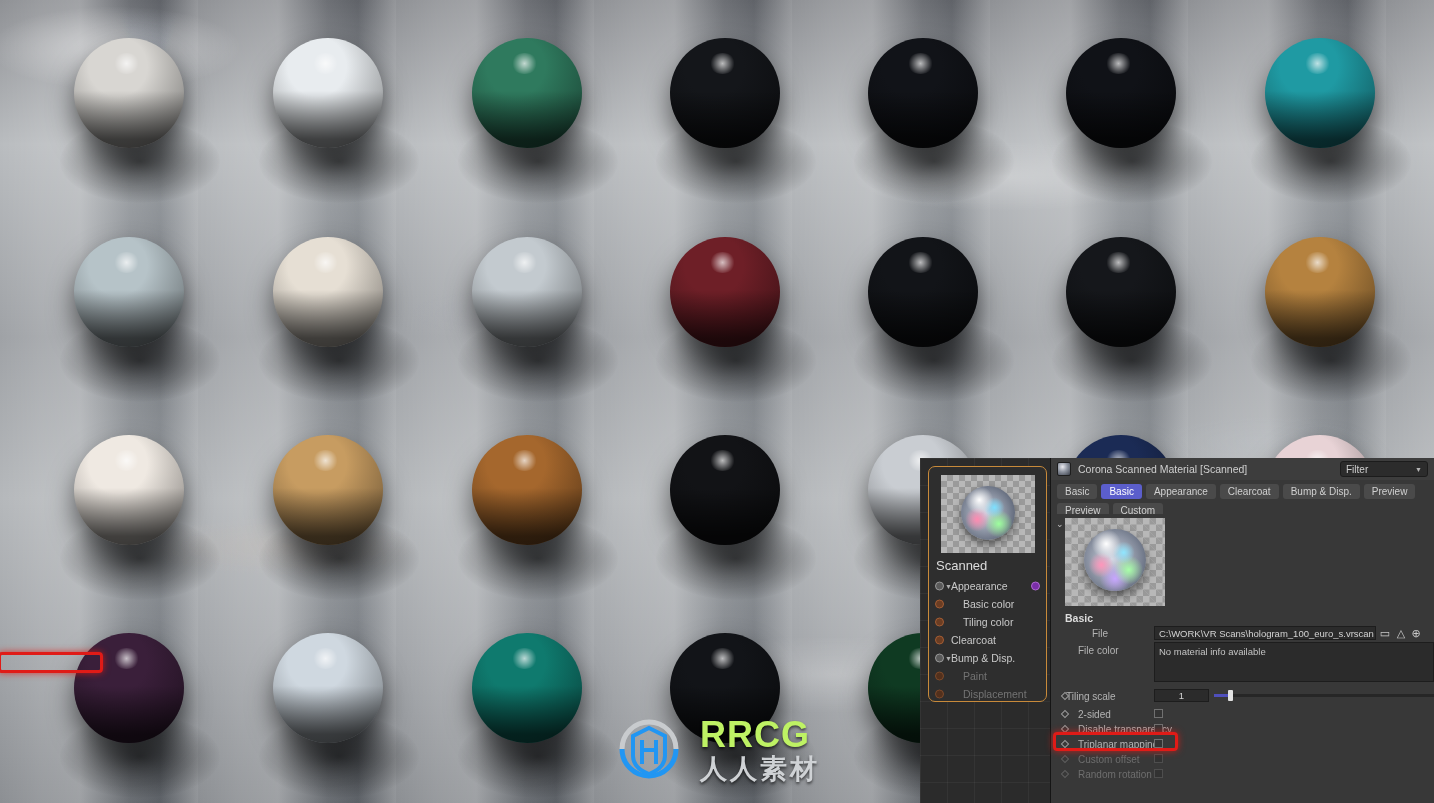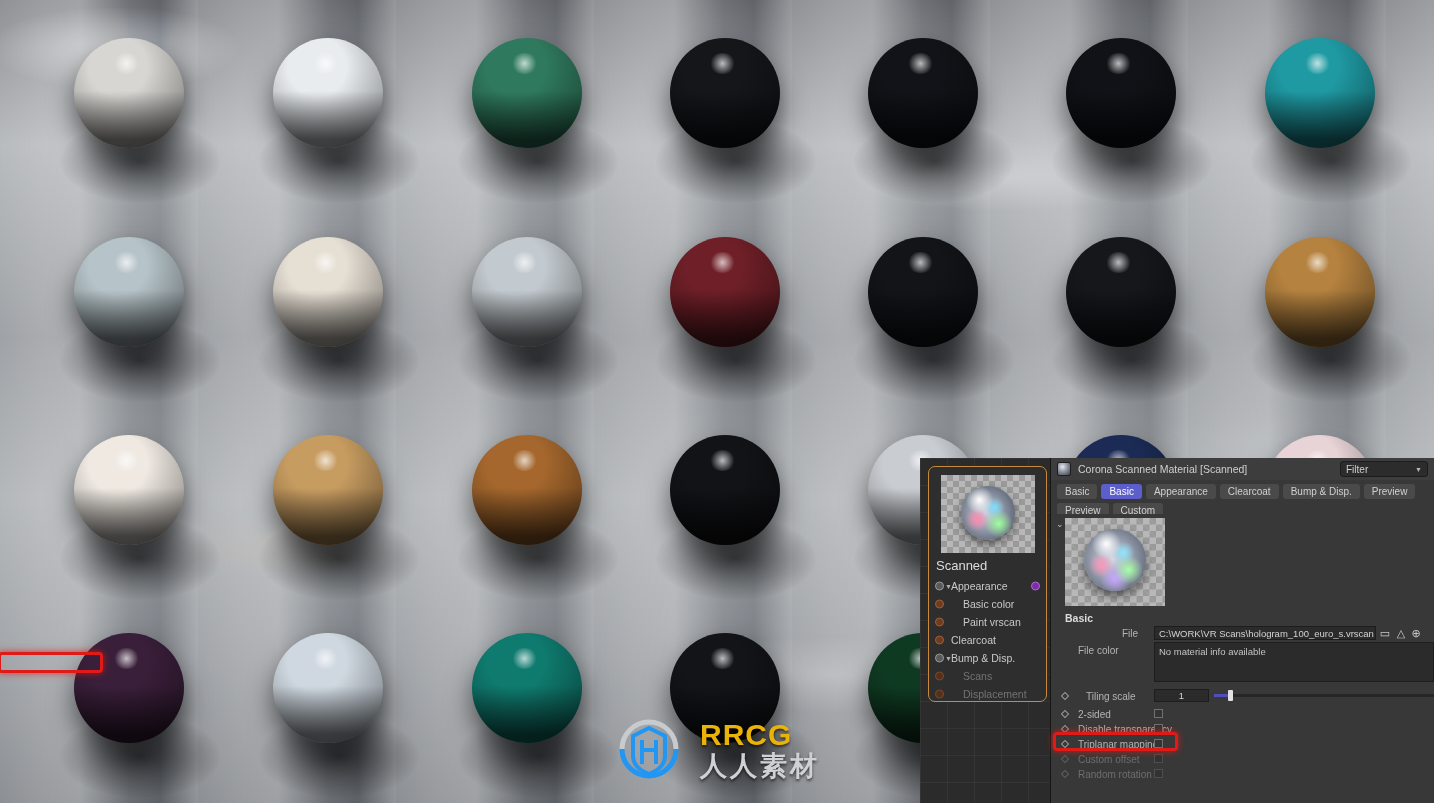--- a/index.html
+++ b/index.html
@@ -47,22 +47,22 @@
   }
   .shadow-blob{
     position:absolute; border-radius:50%;
     background:radial-gradient(ellipse at center, rgba(0,0,0,.55), rgba(0,0,0,0) 72%);
   }
 
   
   #watermark { position:absolute; left:612px; top:712px; display:flex; align-items:center; gap:14px; }
   #wm-badge { width:74px; height:74px; position:relative; }
   #wm-text { line-height:1; }
-  .wm-rrcg { font-size:30px; font-weight:bold; letter-spacing:1px;
-    color:#eab308; text-shadow:0 2px 3px rgba(0,0,0,.6); font-family:"Liberation Sans",sans-serif;}
+  .wm-rrcg { font-size:36px; font-weight:bold; letter-spacing:1px;
+    color:#bef264; text-shadow:0 2px 3px rgba(0,0,0,.6); font-family:"Liberation Sans",sans-serif;}
   .wm-cn { font-size:27px; font-weight:bold; letter-spacing:3px; margin-top:2px;
     color:#cfd2d5; text-shadow:0 2px 3px rgba(0,0,0,.6); font-family:"DejaVu Sans",sans-serif;}
 
   
   #node-editor {
     position:absolute; left:920px; top:458px; width:145px; height:345px;
     background:#2b2b2b;
     background-image:
       linear-gradient(to right, rgba(255,255,255,.045) 1px, transparent 1px),
       linear-gradient(to bottom, rgba(255,255,255,.045) 1px, transparent 1px);
@@ -328,34 +328,34 @@
           <span class="caret">▼</span>
           <span>Appearance</span>
           <span class="sock-out"></span>
         </div>
         <div class="node-row sub">
           <span class="sock orange"></span>
           <span>Basic color</span>
         </div>
         <div class="node-row sub">
           <span class="sock orange"></span>
-          <span>Paint vrscan</span>
+          <span>Tiling color</span>
         </div>
         <div class="node-row">
           <span class="sock orange"></span>
           <span>Clearcoat</span>
         </div>
         <div class="node-row">
           <span class="sock grey"></span>
           <span class="caret">▼</span>
           <span>Bump &amp; Disp.</span>
         </div>
         <div class="node-row sub dim">
           <span class="sock dimo"></span>
-          <span>Scans</span>
+          <span>Paint</span>
         </div>
         <div class="node-row sub dim">
           <span class="sock dimo"></span>
           <span>Displacement</span>
         </div>
       </div>
   </div>
 </div>
 <div id="hl-bump"></div>
 
@@ -383,36 +383,36 @@
 
   <div id="mat-body">
     <div id="big-collapse">⌄</div>
     <div id="big-thumb">
       <div id="big-thumb-ball"></div>
     </div>
     <div id="basic-label">Basic</div>
   </div>
 </div>
 
-<div class="prow" style="left:1094px; top:625px; width:100px;">
+<div class="prow" style="left:1064px; top:625px; width:100px;">
   <span class="plabel" style="margin-left:28px;">File</span>
 </div>
 <div id="file-input">C:\WORK\VR Scans\hologram_100_euro_s.vrscan</div>
 <div class="fi-icon" style="left:1378px;">▭</div>
 <div class="fi-icon" style="left:1394px;">△</div>
 <div class="fi-icon" style="left:1409px;">⊕</div>
 
 <div class="prow" style="left:1050px; top:642px; width:100px;">
   <span class="plabel" style="margin-left:28px;">File color</span>
 </div>
 <div id="info-box">No material info available</div>
 
 <div class="prow" style="left:1050px; top:688px; width:100px;">
   <span class="diamond"></span>
-  <span class="plabel" style="margin-left:36px;">Tiling scale</span>
+  <span class="plabel" style="margin-left:16px;">Tiling scale</span>
 </div>
 <div id="tiling-value">1</div>
 <div id="tiling-track">
     <div id="tiling-fill"></div>
   </div>
 <div id="tiling-knob"></div>
 
 <div id="checkbox-rows">
     <div class="prow" style="left: 1050px; top: 706px; width: 140px;">
       <span class="diamond"></span>

